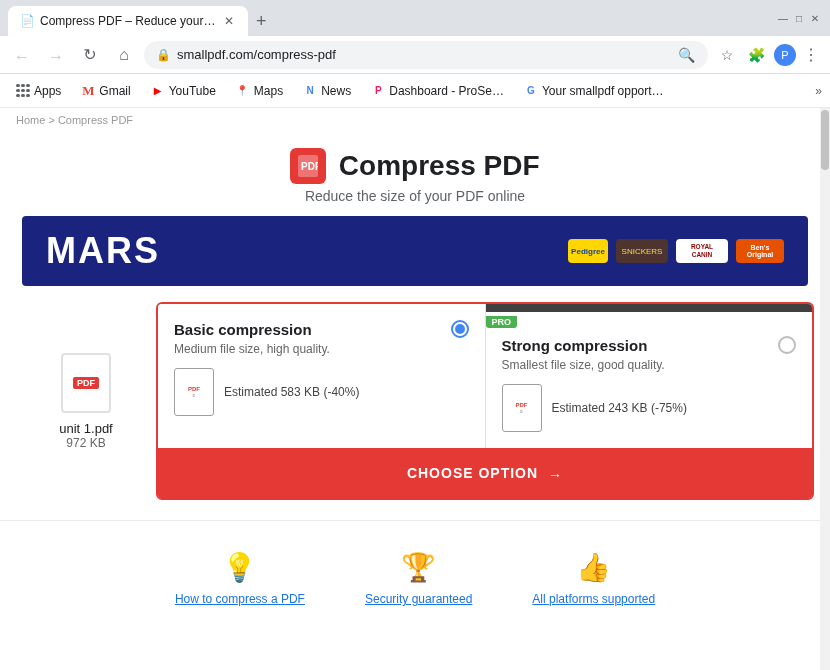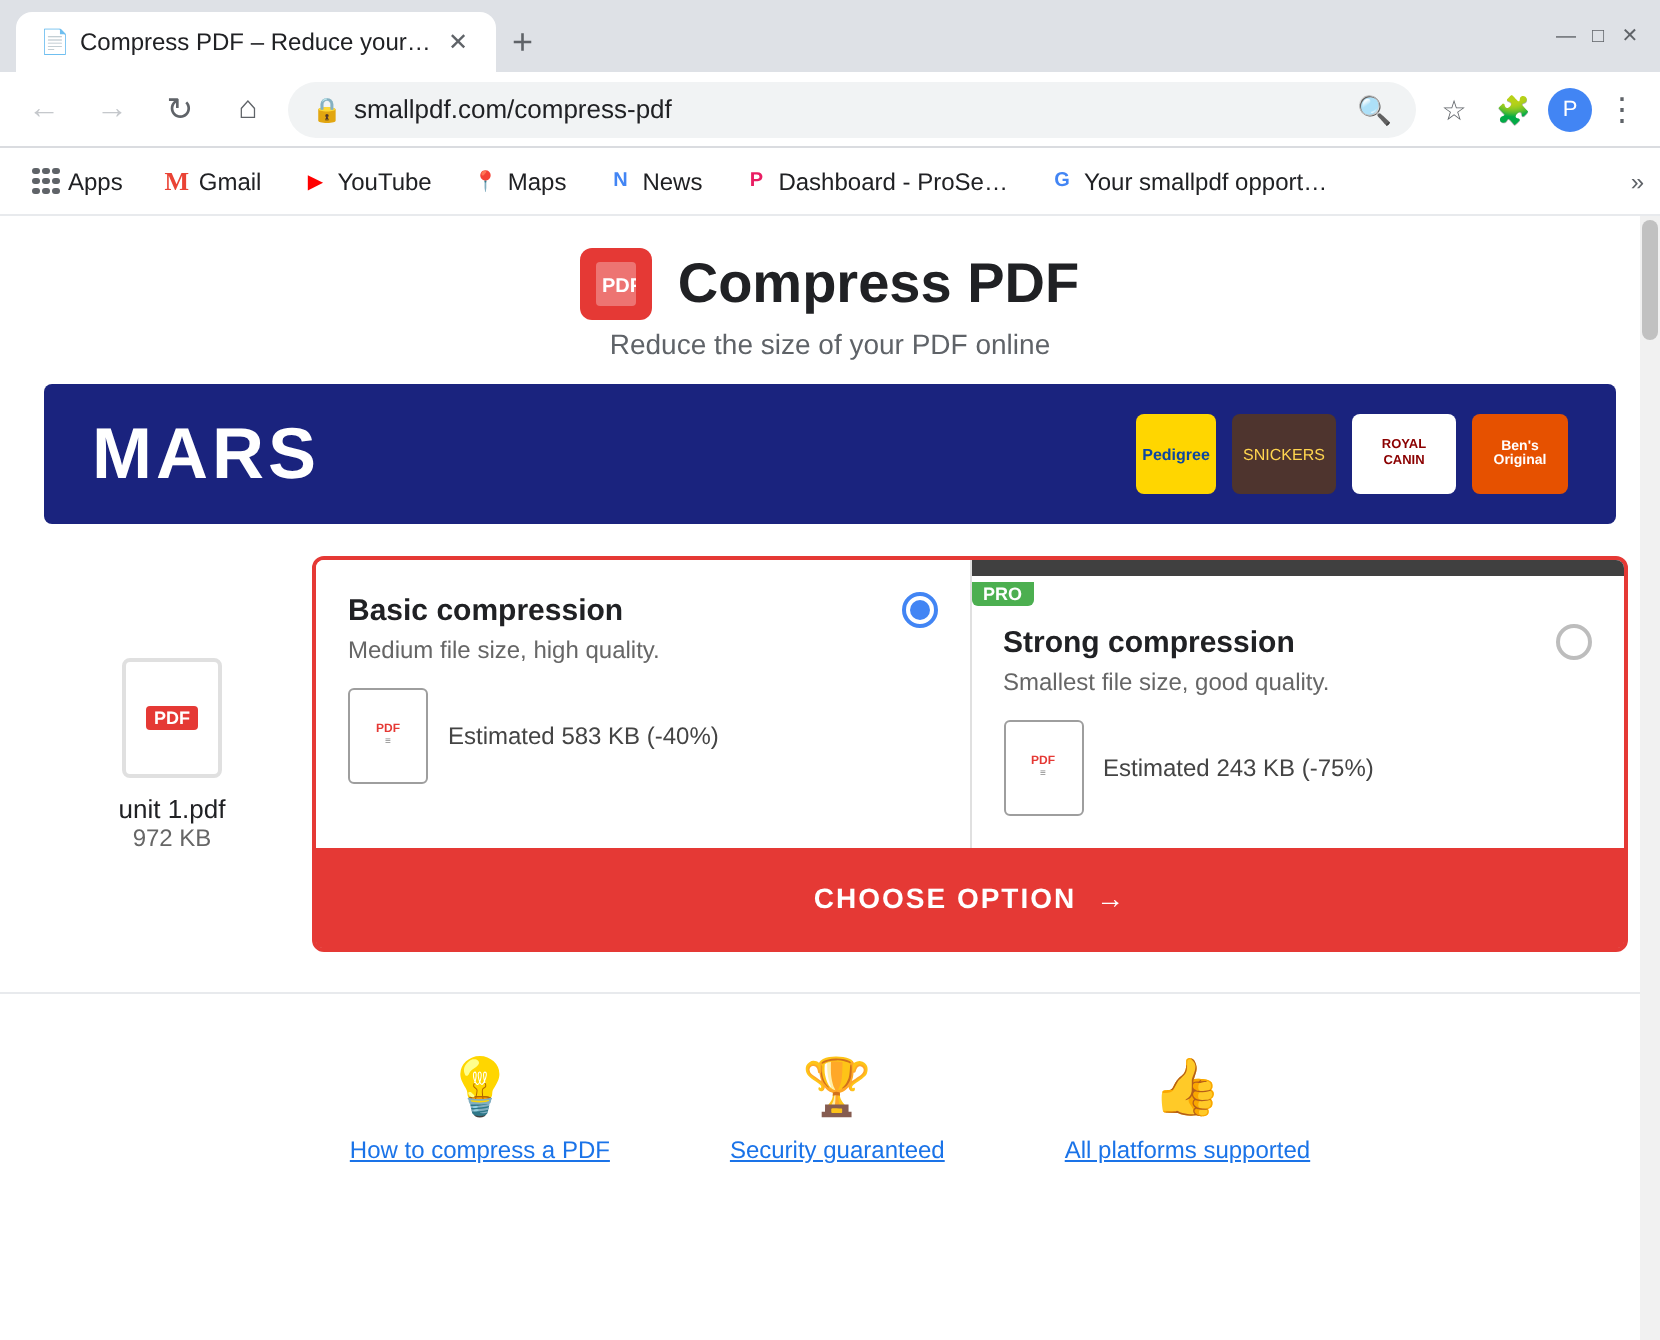--- a/index.html
+++ b/index.html
@@ -49,21 +49,21 @@
     
     .page-header { text-align: center; padding: 16px 0 12px; }
     .page-icon { display: inline-flex; align-items: center; justify-content: center; width: 36px; height: 36px; background: #e53935; border-radius: 6px; margin-right: 8px; vertical-align: middle; }
     .page-title-text { font-size: 28px; font-weight: bold; color: #202124; vertical-align: middle; }
     .page-subtitle { font-size: 14px; color: #5f6368; margin-top: 4px; }
 
     
     .ad-banner { background: #1a237e; margin: 0 22px 16px; border-radius: 4px; height: 70px; display: flex; align-items: center; padding: 0 24px; gap: 16px; }
     .mars-text { color: white; font-size: 36px; font-weight: 900; letter-spacing: 2px; }
     .brand-logos { display: flex; align-items: center; gap: 8px; margin-left: auto; }
-    .brand-logo { background: white; border-radius: 4px; padding: 2px 6px; font-size: 9px; font-weight: bold; height: 40px; display: flex; align-items: center; justify-content: center; }
+    .brand-logo { background: white; border-radius: 4px; padding: 2px 6px; font-size: 9px; font-weight: bold; height: 24px; display: flex; align-items: center; justify-content: center; }
     .pedigree-logo { background: #ffd600; color: #0d47a1; width: 40px; }
     .snickers-logo { background: #4e342e; color: #ffd54f; width: 52px; font-size: 8px; }
     .royalcanin-logo { background: white; color: #8b0000; width: 52px; font-size: 7px; text-align: center; line-height: 1.1; }
     .bens-logo { background: #e65100; color: white; width: 48px; font-size: 8px; text-align: center; font-weight: 900; }
 
     
     .tool-area { display: flex; align-items: center; margin: 0 16px; gap: 0; }
     .file-panel { display: flex; flex-direction: column; align-items: center; justify-content: center; width: 140px; padding: 20px; flex-shrink: 0; }
     .pdf-icon { width: 50px; height: 60px; background: white; border: 2px solid #e0e0e0; border-radius: 4px; display: flex; align-items: center; justify-content: center; position: relative; }
     .pdf-icon-inner { background: #e53935; color: white; font-size: 9px; font-weight: bold; padding: 1px 4px; border-radius: 2px; }
@@ -179,20 +179,21 @@
     </div>
     <span class="bm-ext">»</span>
   </div>
 </div>
 
 <div class="page-content">
   <div class="scrollbar">
     <div class="scrollbar-thumb"></div>
   </div>
 
+  <div class="breadcrumb">Home &gt; Compress PDF</div>
 
   <div class="page-header">
     <span class="page-icon">
       <svg width="20" height="22" viewBox="0 0 20 22" fill="none">
         <rect width="20" height="22" rx="2" fill="white" fill-opacity="0.3"></rect>
         <text x="3" y="15" font-size="10" fill="white" font-weight="bold">PDF</text>
       </svg>
     </span>
     <span class="page-title-text">Compress PDF</span>
     <div class="page-subtitle">Reduce the size of your PDF online</div>

